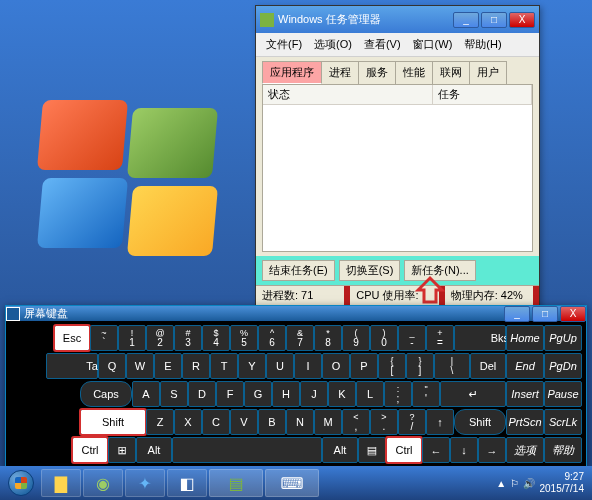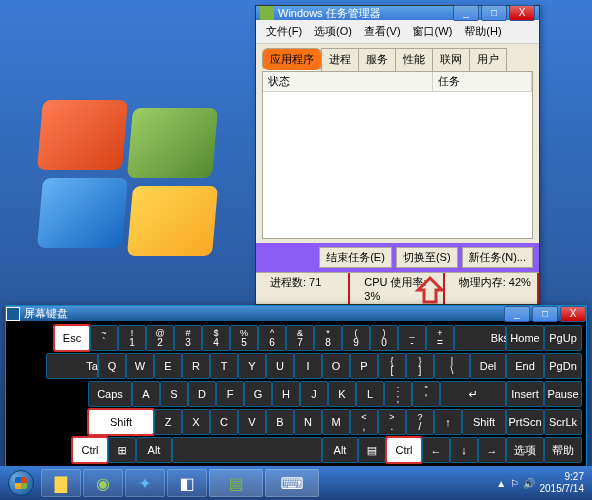--- a/index.html
+++ b/index.html
@@ -8,58 +8,58 @@
 
 .logo { position: absolute; left: 40px; top: 100px; width: 200px; height: 170px; }
 .flag { position: absolute; width: 85px; height: 70px; border-radius: 8px; transform: skewX(-5deg); }
 .flag.red { background: linear-gradient(135deg, #ff7b54, #d84315); left: 0; top: 0; }
 .flag.green { background: linear-gradient(135deg, #9ccc65, #558b2f); left: 90px; top: 8px; }
 .flag.blue { background: linear-gradient(135deg, #64b5f6, #1565c0); left: 0; top: 78px; }
 .flag.yellow { background: linear-gradient(135deg, #ffd54f, #f9a825); left: 90px; top: 86px; }
 
 
 .taskmgr { position: absolute; left: 255px; top: 5px; width: 285px; background: #ece9d8; border: 1px solid #333; box-shadow: 2px 2px 6px rgba(0,0,0,0.3); font-size: 11px; }
-.titlebar { background: linear-gradient(to bottom, #5aa3e8, #3a7bd5); color: #fff; height: 14px; display: flex; align-items: center; padding: 0 4px; }
+.titlebar { background: linear-gradient(to bottom, #5aa3e8, #3a7bd5); color: #fff; height: 27px; display: flex; align-items: center; padding: 0 4px; }
 .titlebar-icon { width: 14px; height: 14px; background: #7cb342; margin-right: 4px; }
 .titlebar-text { flex: 1; font-size: 11px; }
 .winbtn { width: 26px; height: 16px; margin-left: 2px; border: 1px solid #2c5aa0; background: linear-gradient(#6fa8dc,#4a86e8); color: #fff; font-size: 10px; line-height: 14px; text-align: center; border-radius: 2px; cursor: pointer; }
 .winbtn.close { background: linear-gradient(#e06666,#cc0000); }
 .menubar { display: flex; padding: 2px 4px; background: #f0f0f0; border-bottom: 1px solid #d0d0d0; }
 .menuitem { padding: 2px 6px; font-size: 11px; cursor: pointer; }
 .tabs { display: flex; padding: 4px 6px 0 6px; background: #ece9d8; }
 .tab { padding: 3px 7px; font-size: 11px; border: 1px solid #aca899; border-bottom: none; background: #ece9d8; margin-right: -1px; cursor: pointer; }
-.tab.active { background: #f97316; border-bottom: 1px solid #fff; position: relative; z-index: 2; border-radius: 6px; }
+.tab.active { background: #fca5a5; border-bottom: 1px solid #fff; position: relative; z-index: 2; }
 .content { margin: 0 6px 4px 6px; background: #fff; border: 1px solid #aca899; height: 168px; position: relative; }
 .colheaders { display: flex; background: #f5f5f0; border-bottom: 1px solid #d4d0c8; }
 .colh { padding: 2px 5px; font-size: 11px; border-right: 1px solid #d4d0c8; }
 .colh:first-child { width: 170px; }
 .colh:last-child { flex: 1; }
-.btnrow { display: flex; justify-content: flex-end; padding: 4px 6px; gap: 4px; background: #8b5cf6; }
+.btnrow { display: flex; justify-content: flex-start; padding: 4px 6px; gap: 4px; background: #5eead4; }
 .tbtn { font-size: 11px; padding: 2px 6px; border: 1px solid #aca899; background: #ece9d8; cursor: pointer; }
 .statusbar { display: flex; border-top: 1px solid #aca899; background: #ece9d8; font-size: 11px; }
-.statcell { padding: 2px 6px; border-right: 2px solid #b91c1c; flex: 1; margin-left: 8px; }
+.statcell { padding: 2px 6px; border-right: 6px solid #b91c1c; flex: 1; }
 
 
 .arrow { position: absolute; left: 415px; top: 275px; width: 30px; height: 30px; }
 .arrow svg { stroke: #d32f2f; stroke-width: 3; fill: none; }
 
 
 .osk { position: absolute; left: 5px; top: 305px; width: 582px; background: #111; border: 1px solid #0a84c1; box-shadow: 0 2px 8px rgba(0,0,0,0.5); }
 .osk-title { background: linear-gradient(to bottom, #4a90d9, #1a5a99); color: #fff; height: 15px; display: flex; align-items: center; padding: 0 0; font-size: 11px; }
 .osk-title-icon { width: 14px; height: 14px; margin-right: 4px; background: #1a5a99; border: 1px solid #fff; }
 .osk-body { background: #000; padding: 4px; }
 .krow { display: flex; gap: 0; margin-bottom: 2px; justify-content: flex-end; }
 .key { background: #2b2b2b; border: 1px solid #0a6090; color: #fff; font-size: 11px; height: 26px; display: flex; align-items: center; justify-content: center; border-radius: 2px; cursor: pointer; padding: 0 2px; }
 .key.sel { background: #fff; color: #000; }
 .key.redbox { outline: 2px solid #d32f2f; outline-offset: -1px; }
 .key.dual { flex-direction: column; font-size: 9px; line-height: 10px; justify-content: center; }
 .key .up { font-size: 9px; }
 .key .lo { font-size: 10px; }
-.w1 { width: 28px; } .w125 { width: 36px; } .w15 { width: 44px; padding-left: 48px; } .w175 { width: 44px; } .w225 { width: 66px; } .w5 { width: 150px; }
-.wside { width: 38px; }
+.w1 { width: 28px; } .w125 { width: 36px; } .w15 { width: 44px; padding-left: 48px; } .w175 { width: 52px; border-radius: 11px; } .w225 { width: 66px; } .w5 { width: 150px; }
+.wside { width: 38px; font-style: italic; }
 
 
 .taskbar { position: absolute; left: 0; bottom: 0; width: 592px; height: 34px; background: linear-gradient(to bottom, #3a7bd5, #1e4380); display: flex; align-items: center; padding: 0 2px; }
 .start { width: 38px; height: 28px; display: flex; align-items: center; justify-content: center; }
 .start-orb { width: 26px; height: 26px; border-radius: 50%; background: radial-gradient(circle at 30% 30%, #6fa8dc, #0b5394); border: 1px solid #0a3d7a; position: relative; }
 .start-orb::after { content: ""; position: absolute; left: 6px; top: 6px; width: 12px; height: 12px; background: conic-gradient(#d84315 0 90deg, #7cb342 90deg 180deg, #f9a825 180deg 270deg, #1565c0 270deg 360deg); border-radius: 2px; }
 .tb-item { width: 40px; height: 28px; margin: 0 1px; background: rgba(255,255,255,0.1); border: 1px solid rgba(255,255,255,0.2); border-radius: 2px; display: flex; align-items: center; justify-content: center; cursor: pointer; }
 .tb-item.wide { width: 54px; background: rgba(255,255,255,0.2); }
 .tray { margin-left: auto; display: flex; align-items: center; color: #fff; font-size: 10px; gap: 4px; padding-right: 6px; }
 .clock { text-align: right; line-height: 12px; }

